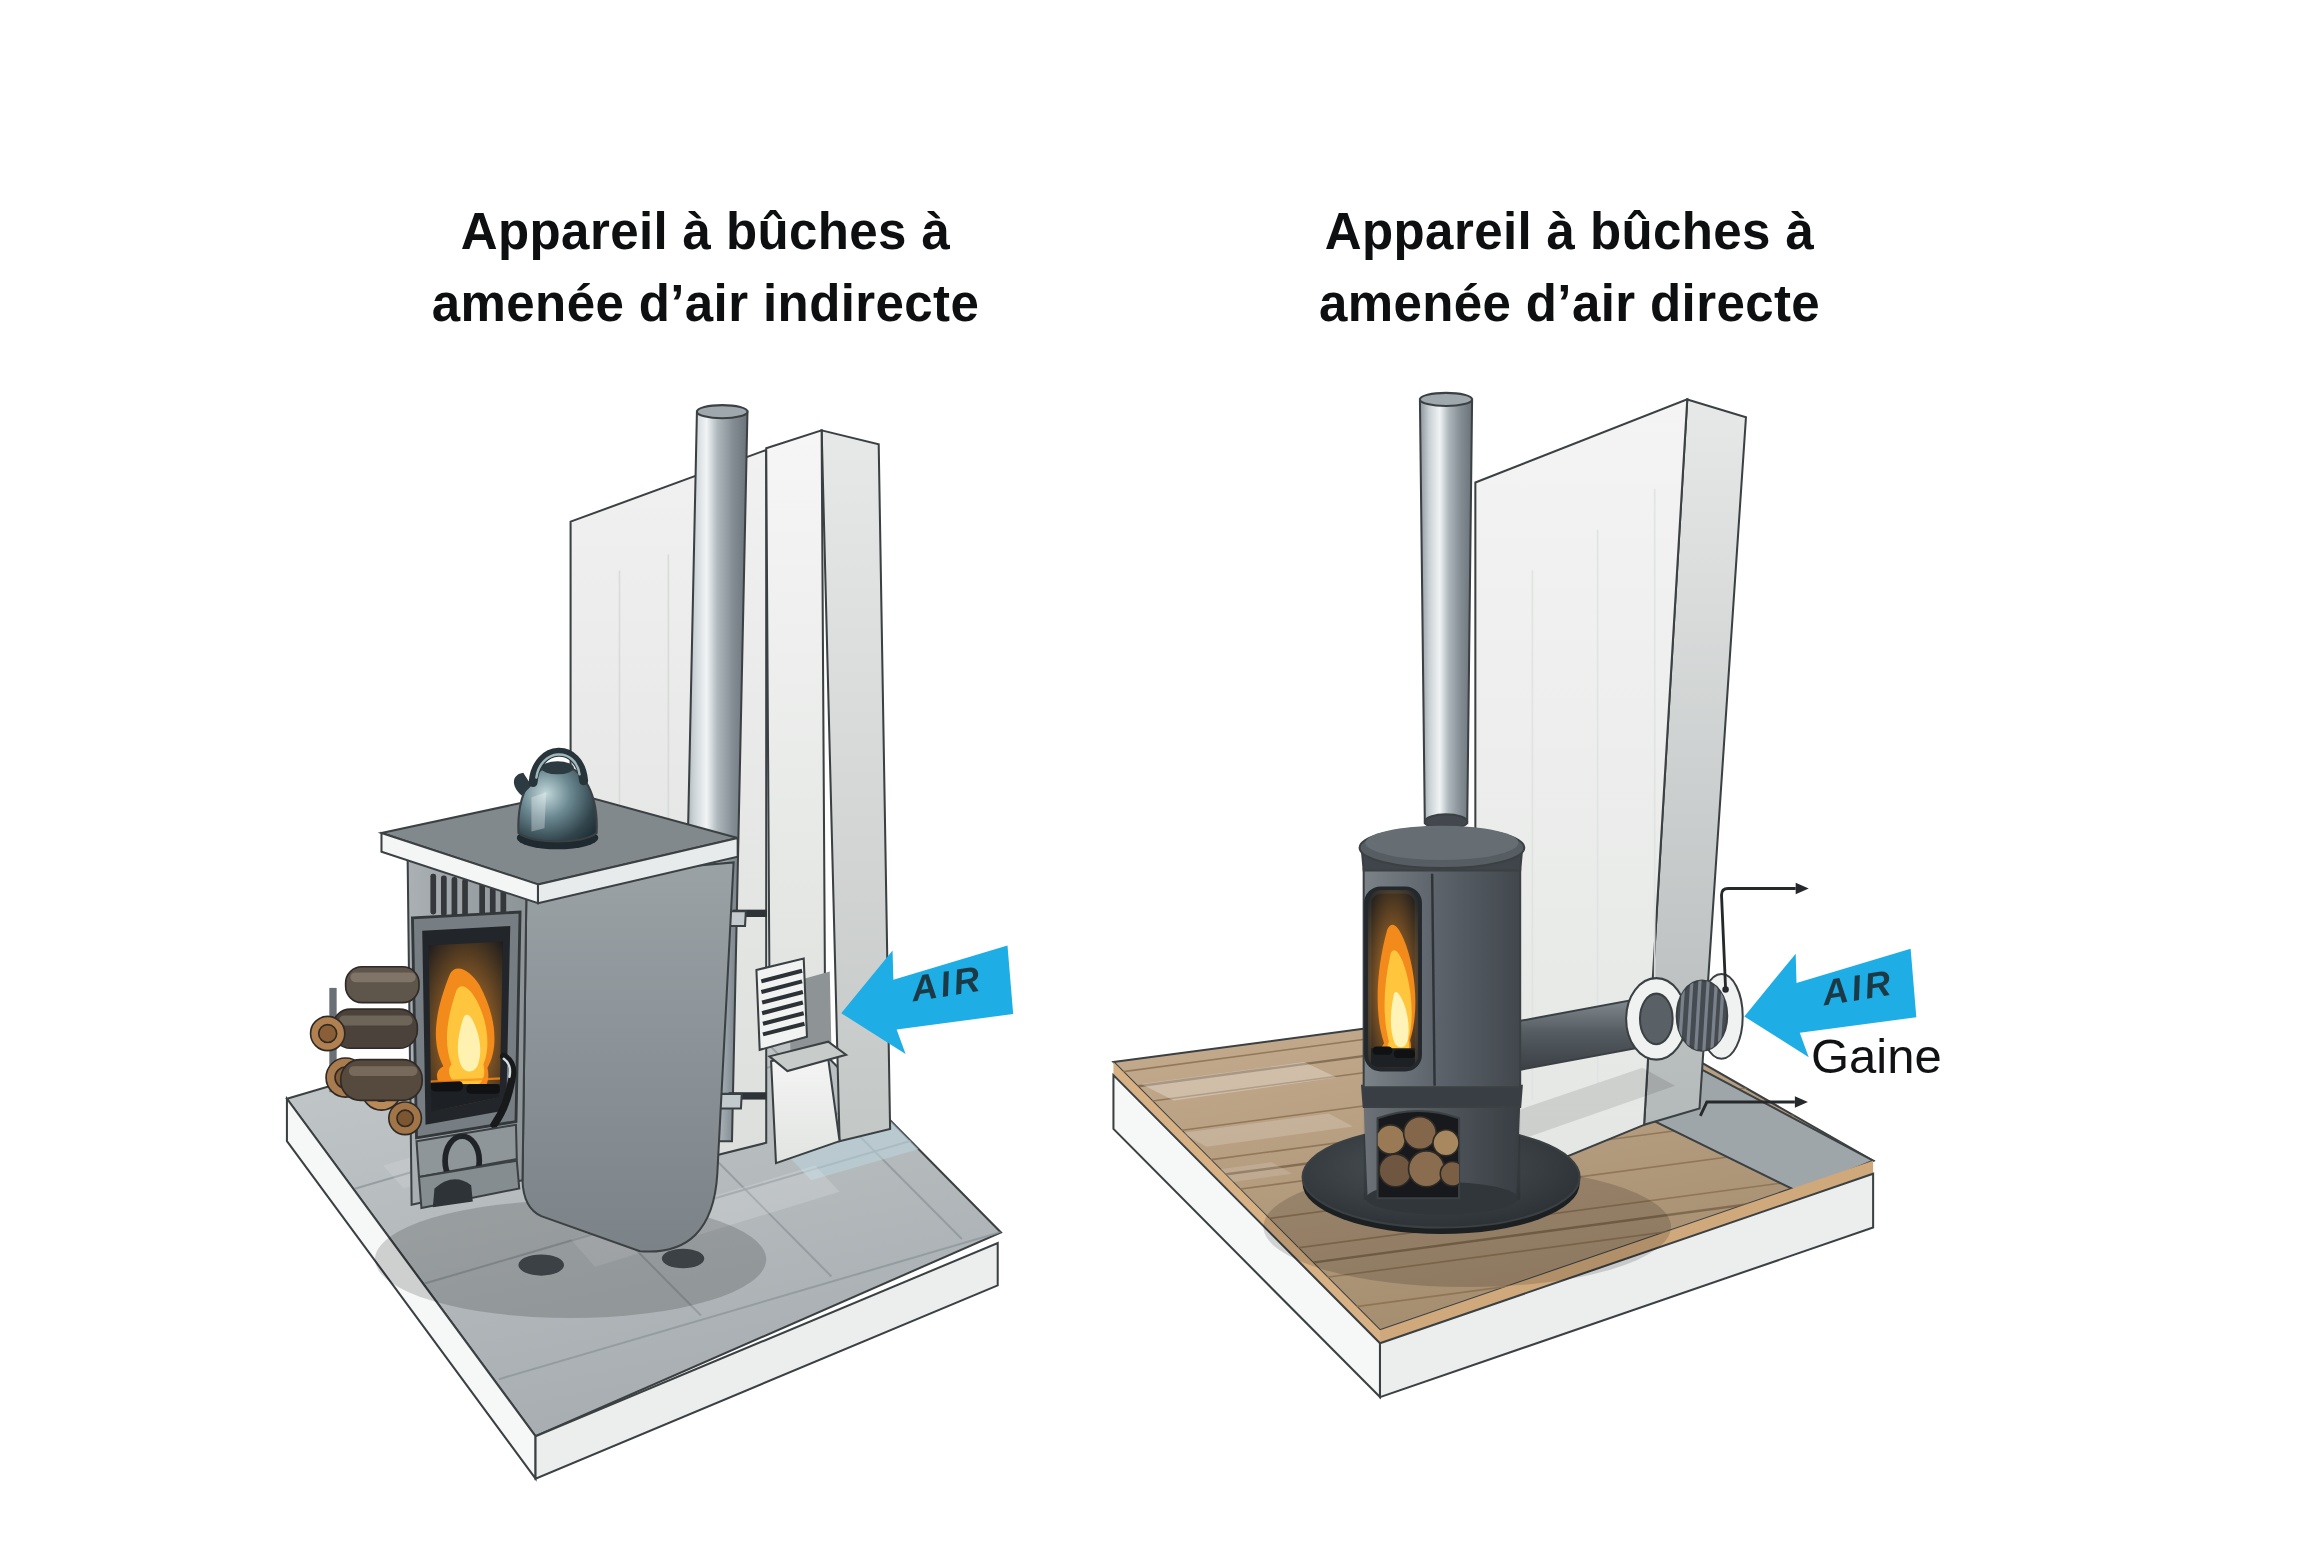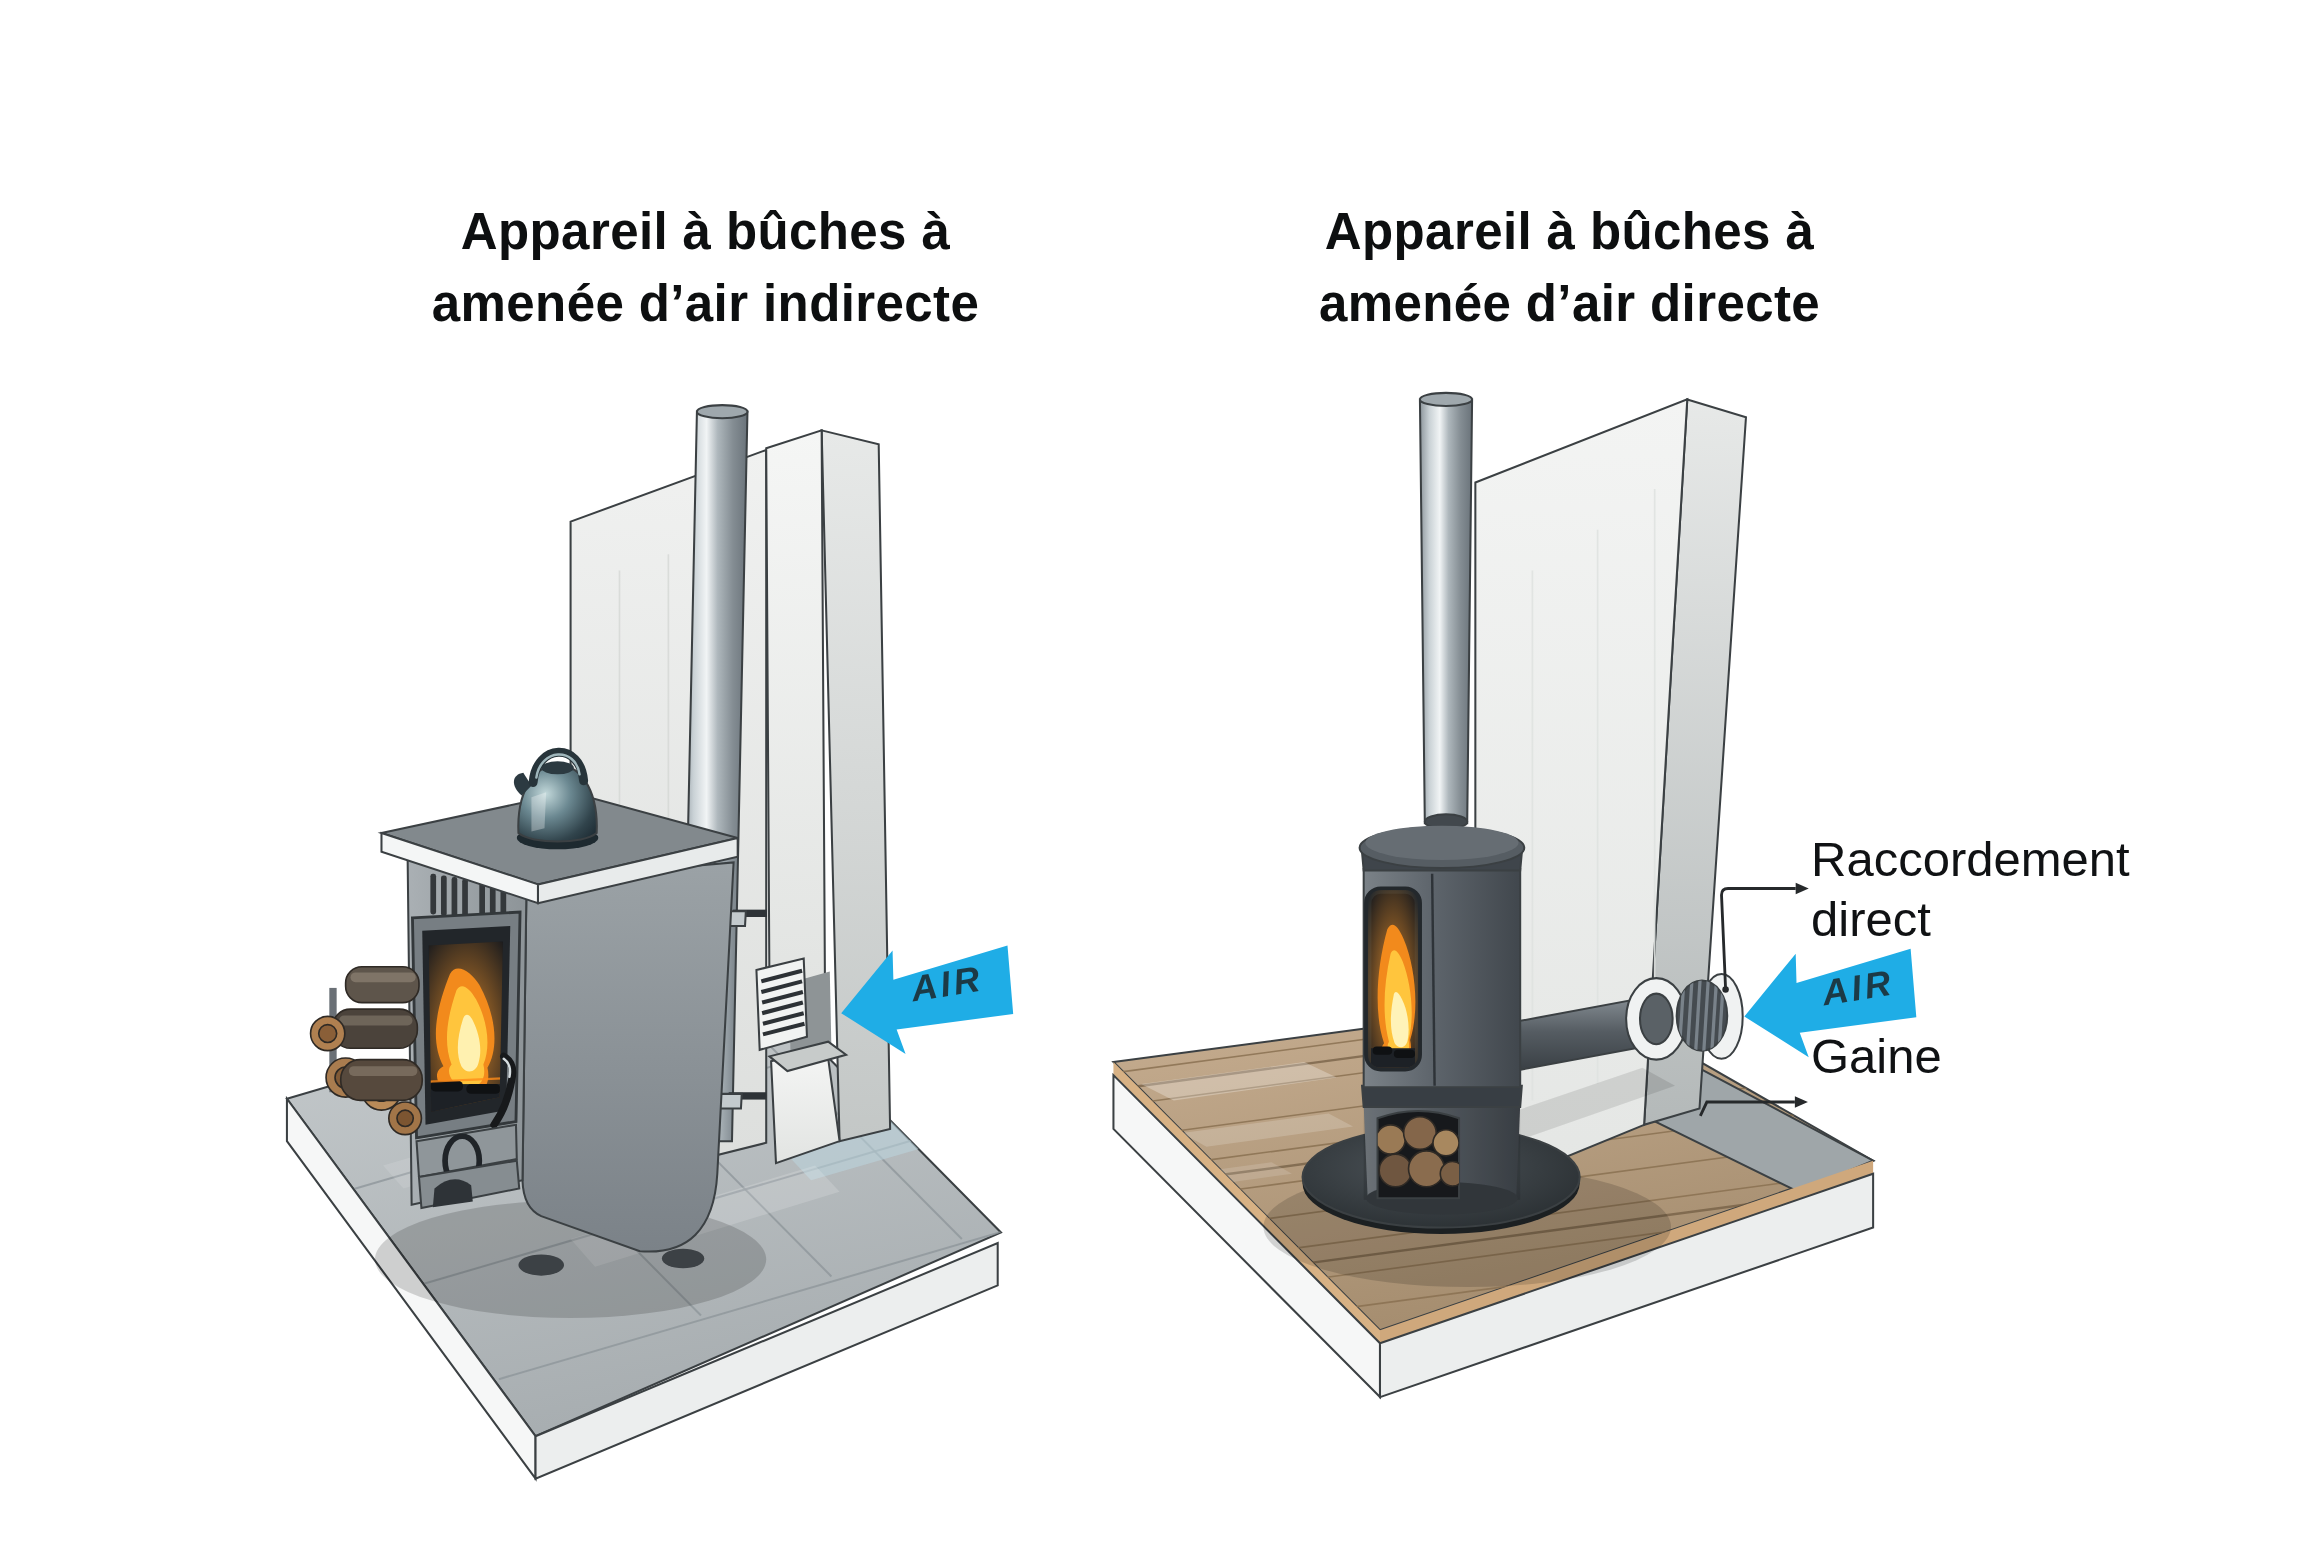--- a/index.html
+++ b/index.html
@@ -373,18 +373,16 @@
 </svg>
 
 <div class="title" id="title-left">Appareil à bûches à
 amenée d’air indirecte</div>
 <div class="title" id="title-right">Appareil à bûches à
 amenée d’air directe</div>
 
 <div class="air" id="air-left">AIR</div>
 <div class="air" id="air-right">AIR</div>
 
-<div class="anno" id="anno-racc">Raccordement
-direct</div>
 <div class="anno" id="anno-gaine">Gaine</div>
 
 </div>
 
 
 </body></html>

